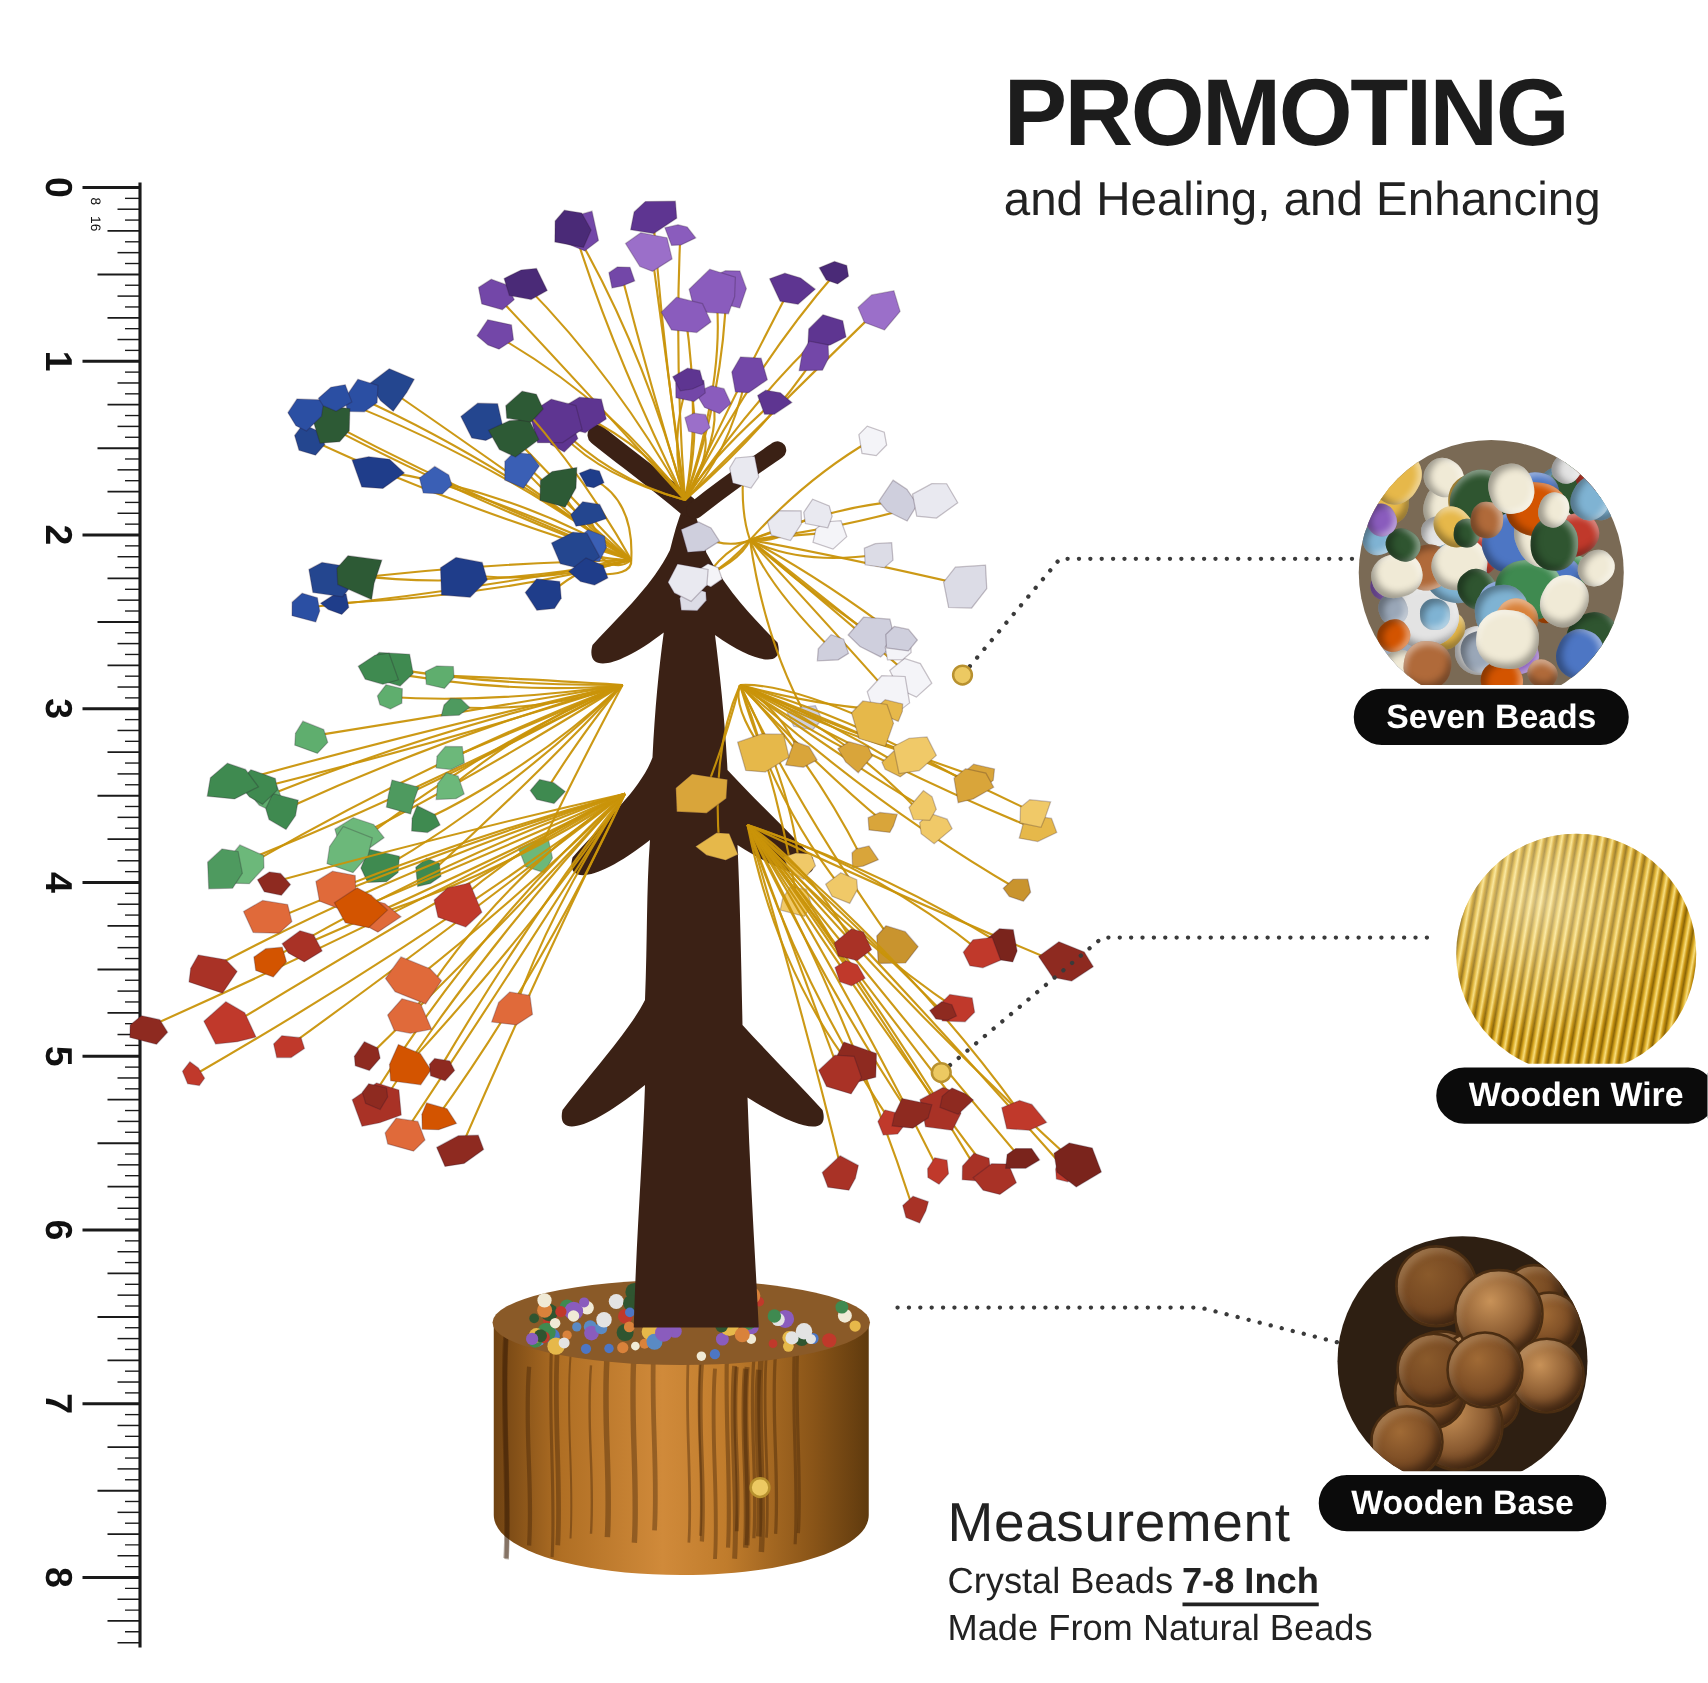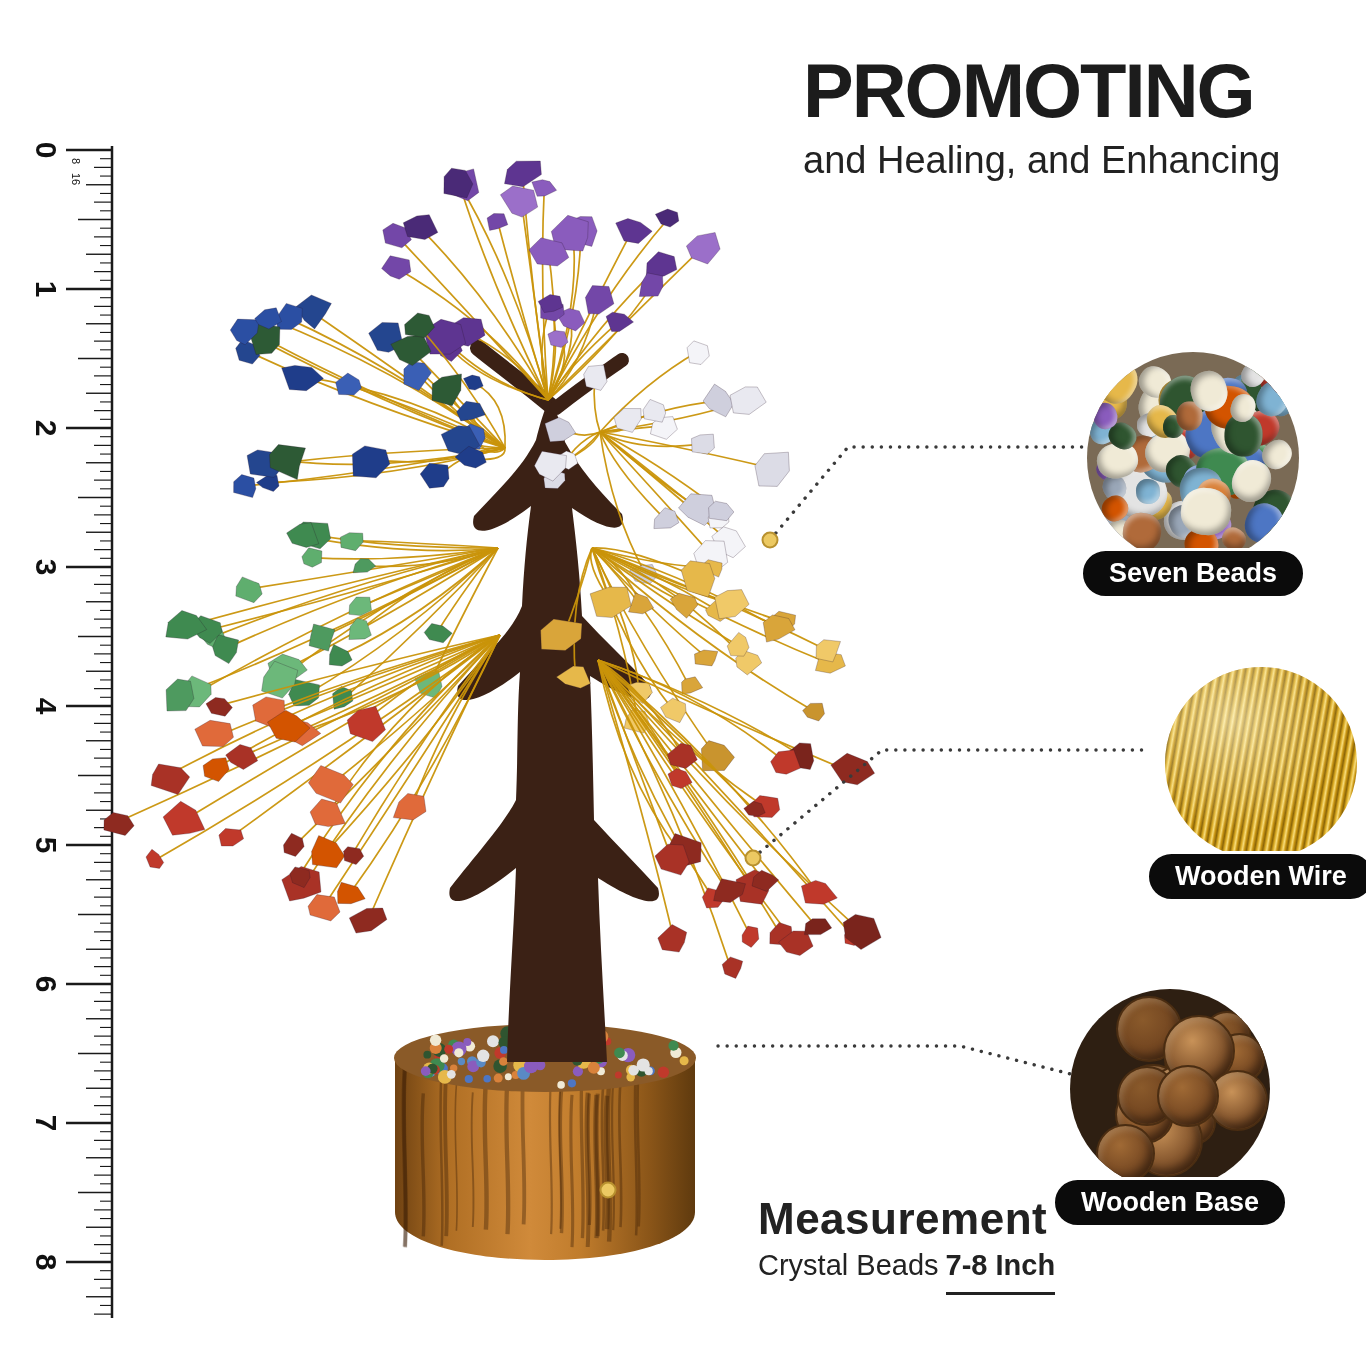--- a/index.html
+++ b/index.html
@@ -31,23 +31,23 @@
      box-shadow:inset -3px -4px 6px rgba(0,0,0,0.35), inset 2px 3px 5px rgba(255,255,255,0.45);}
   .log{position:absolute;border-radius:50%;border:2px solid #4a2d12;
      box-shadow:inset -4px -5px 8px rgba(0,0,0,0.4), inset 3px 4px 6px rgba(255,230,190,0.25);}
   .pill{margin-top:-16px;background:#0b0b0b;color:#fff;font-weight:bold;font-size:27px;
      padding:7px 26px;border-radius:28px;border:3px solid #fff;white-space:nowrap;z-index:3;}
   .c2 .pill{margin-top:-8px;}
   .c3 .pill{margin-top:-12px;}
 
   
   .measurement{position:absolute;left:758px;top:1194px;z-index:2;color:#222;}
-  .m-title{font-size:44px;font-weight:bold;letter-spacing:0.5px;}
+  .m-title{font-size:44px;font-weight:normal;letter-spacing:0.5px;}
   .m-line{font-size:29px;margin-top:5px;font-weight:500;}
-  .underl{border-bottom:3px solid #222;font-weight:600;padding-bottom:11px;margin-left:7px;}
+  .underl{border-bottom:3px solid #222;font-weight:600;padding-bottom:1px;margin-left:7px;}
 </style>
 </head>
 <body>
 
 <svg id="scene" width="1366" height="1346">
     <defs>
       <linearGradient id="baseGrad" x1="0" y1="0" x2="1" y2="0">
         <stop offset="0%" stop-color="#6f4212"></stop>
         <stop offset="18%" stop-color="#b06f24"></stop>
         <stop offset="45%" stop-color="#d08a3a"></stop>
@@ -778,13 +778,14 @@
       <div class="log" style="left: 26px; top: 135px; width: 55px; height: 55px; background: radial-gradient(circle at 40% 35%, rgb(160, 106, 53), rgb(107, 63, 29) 75%, rgb(78, 45, 18) 100%);"></div>
     </div>
   <div class="pill">Wooden Base</div>
 </div>
 
 <div class="measurement">
   <div class="m-title">Measurement</div>
   <div class="m-line">
     <span>Crystal Beads</span><span class="underl">7-8 Inch</span>
   </div>
+  <div class="m-line">Made From Natural Beads</div>
 </div>
 
 </body></html>

